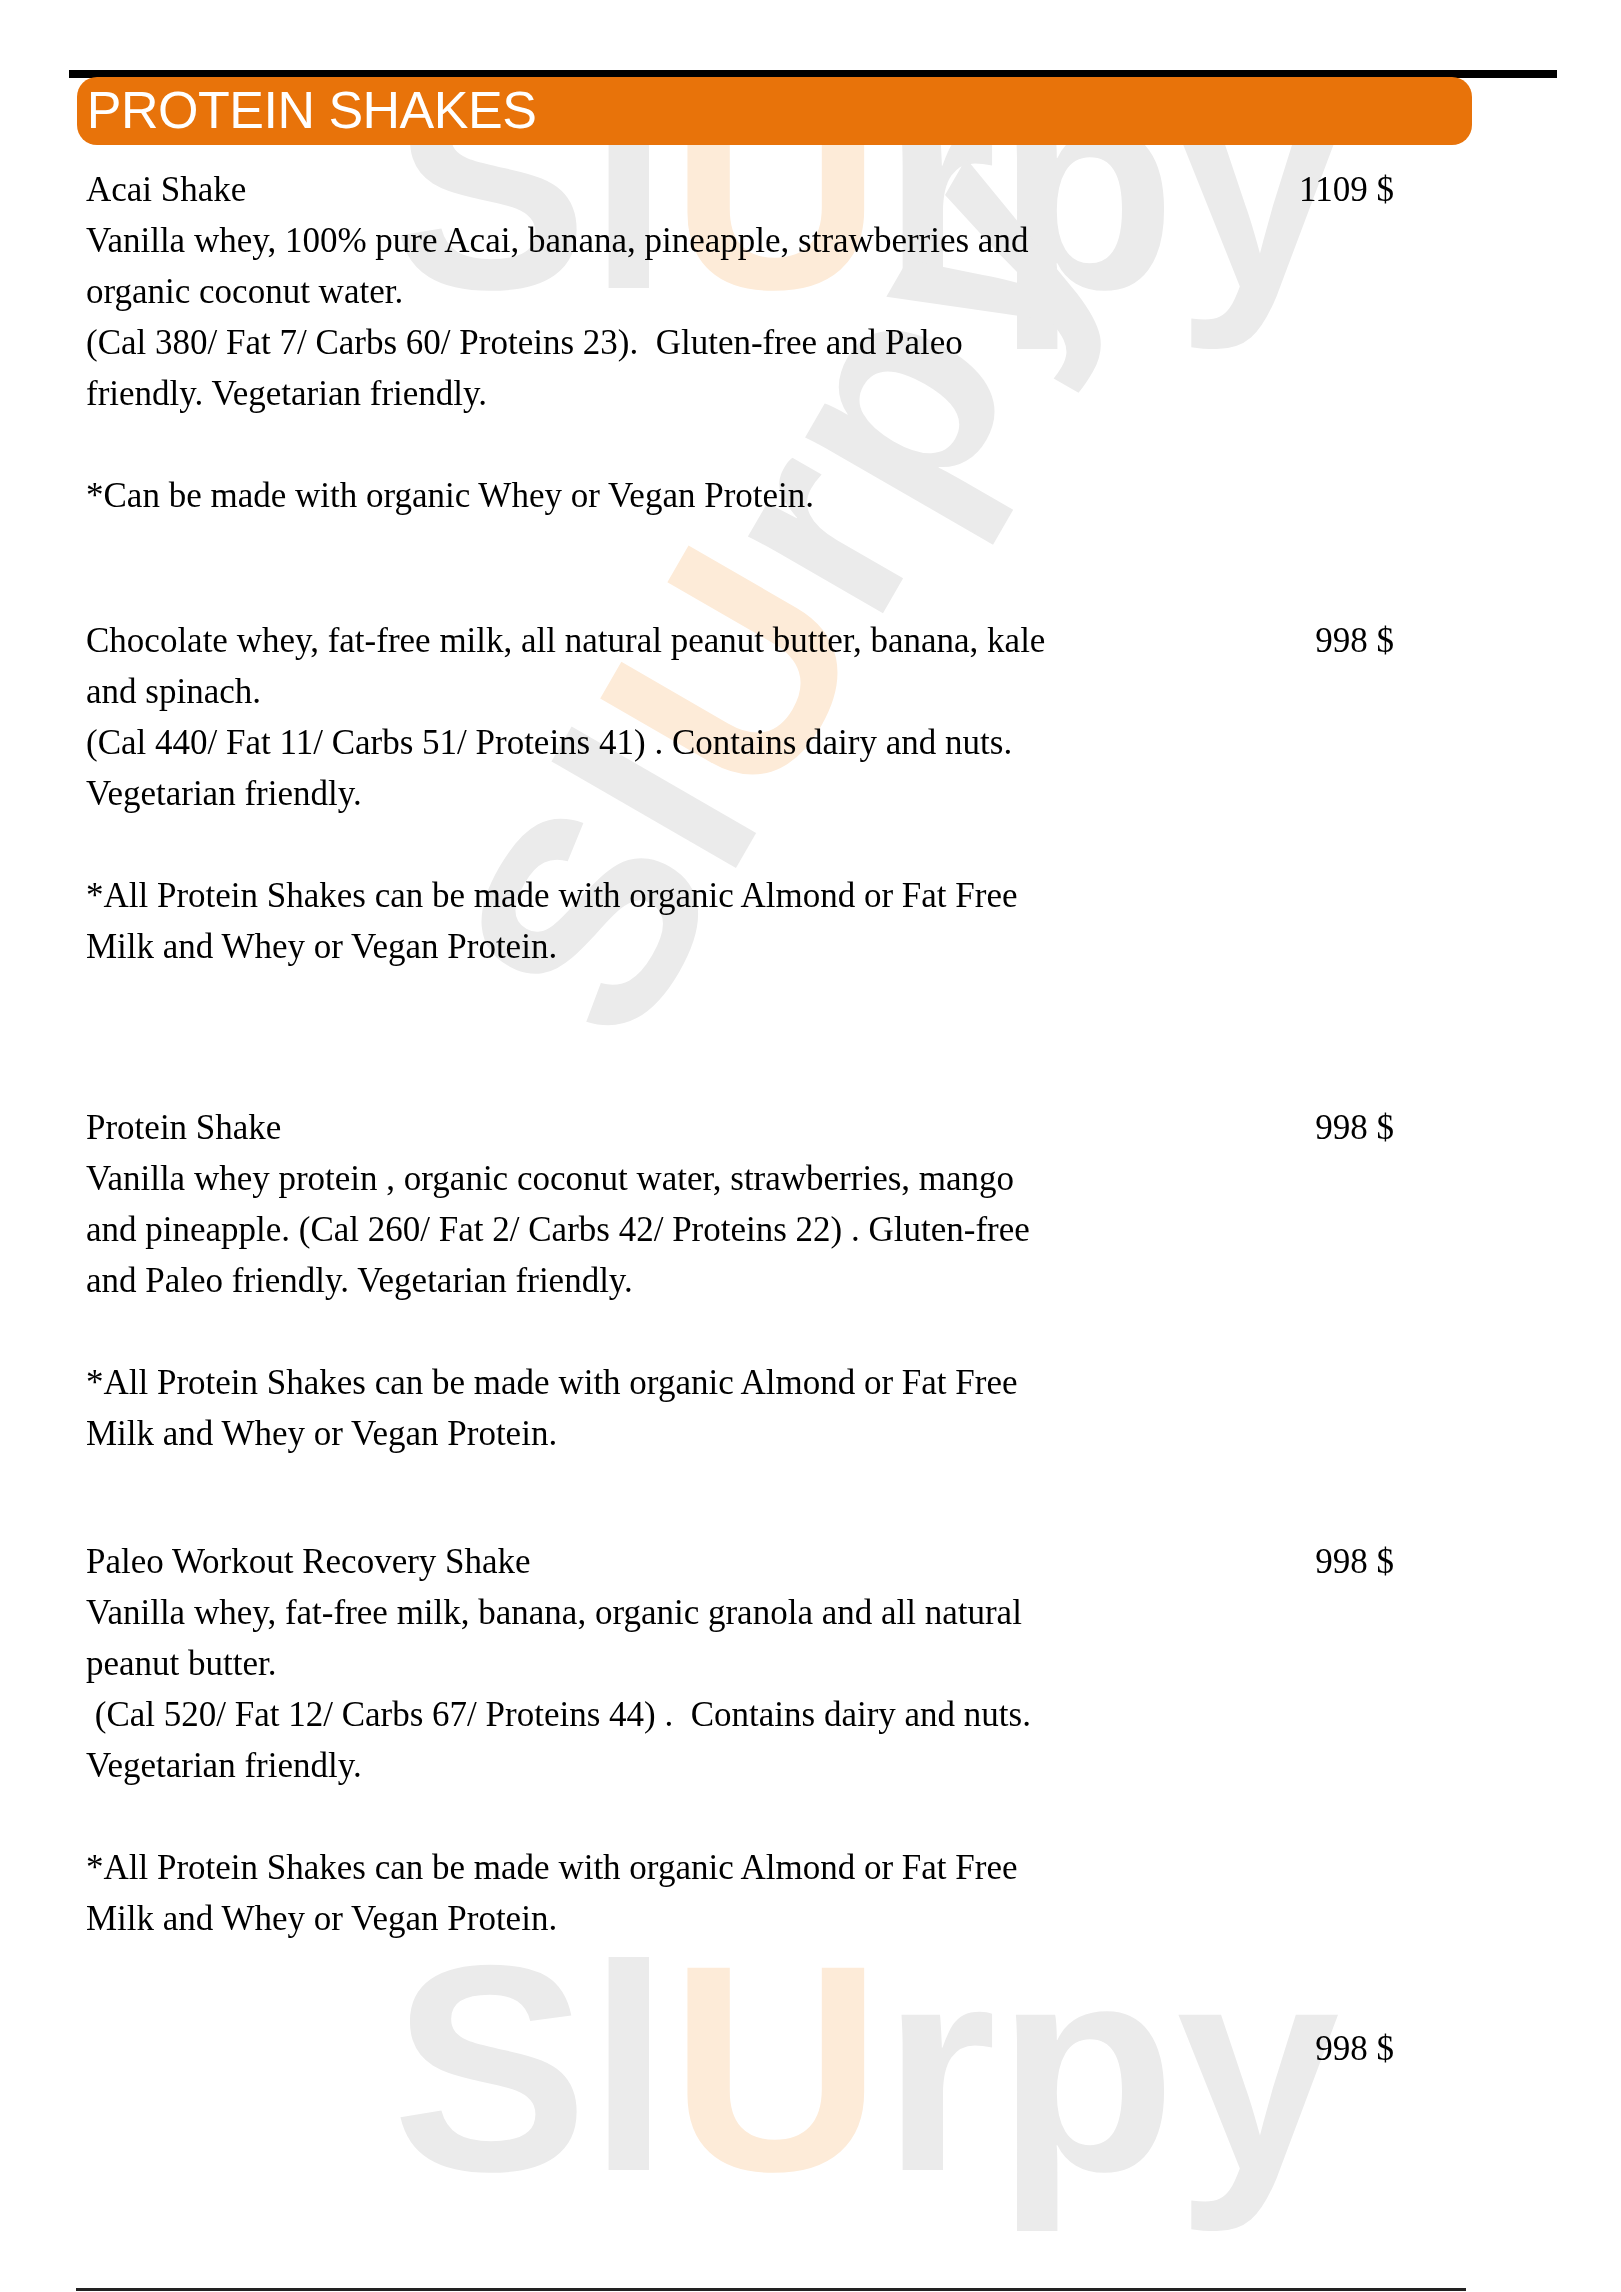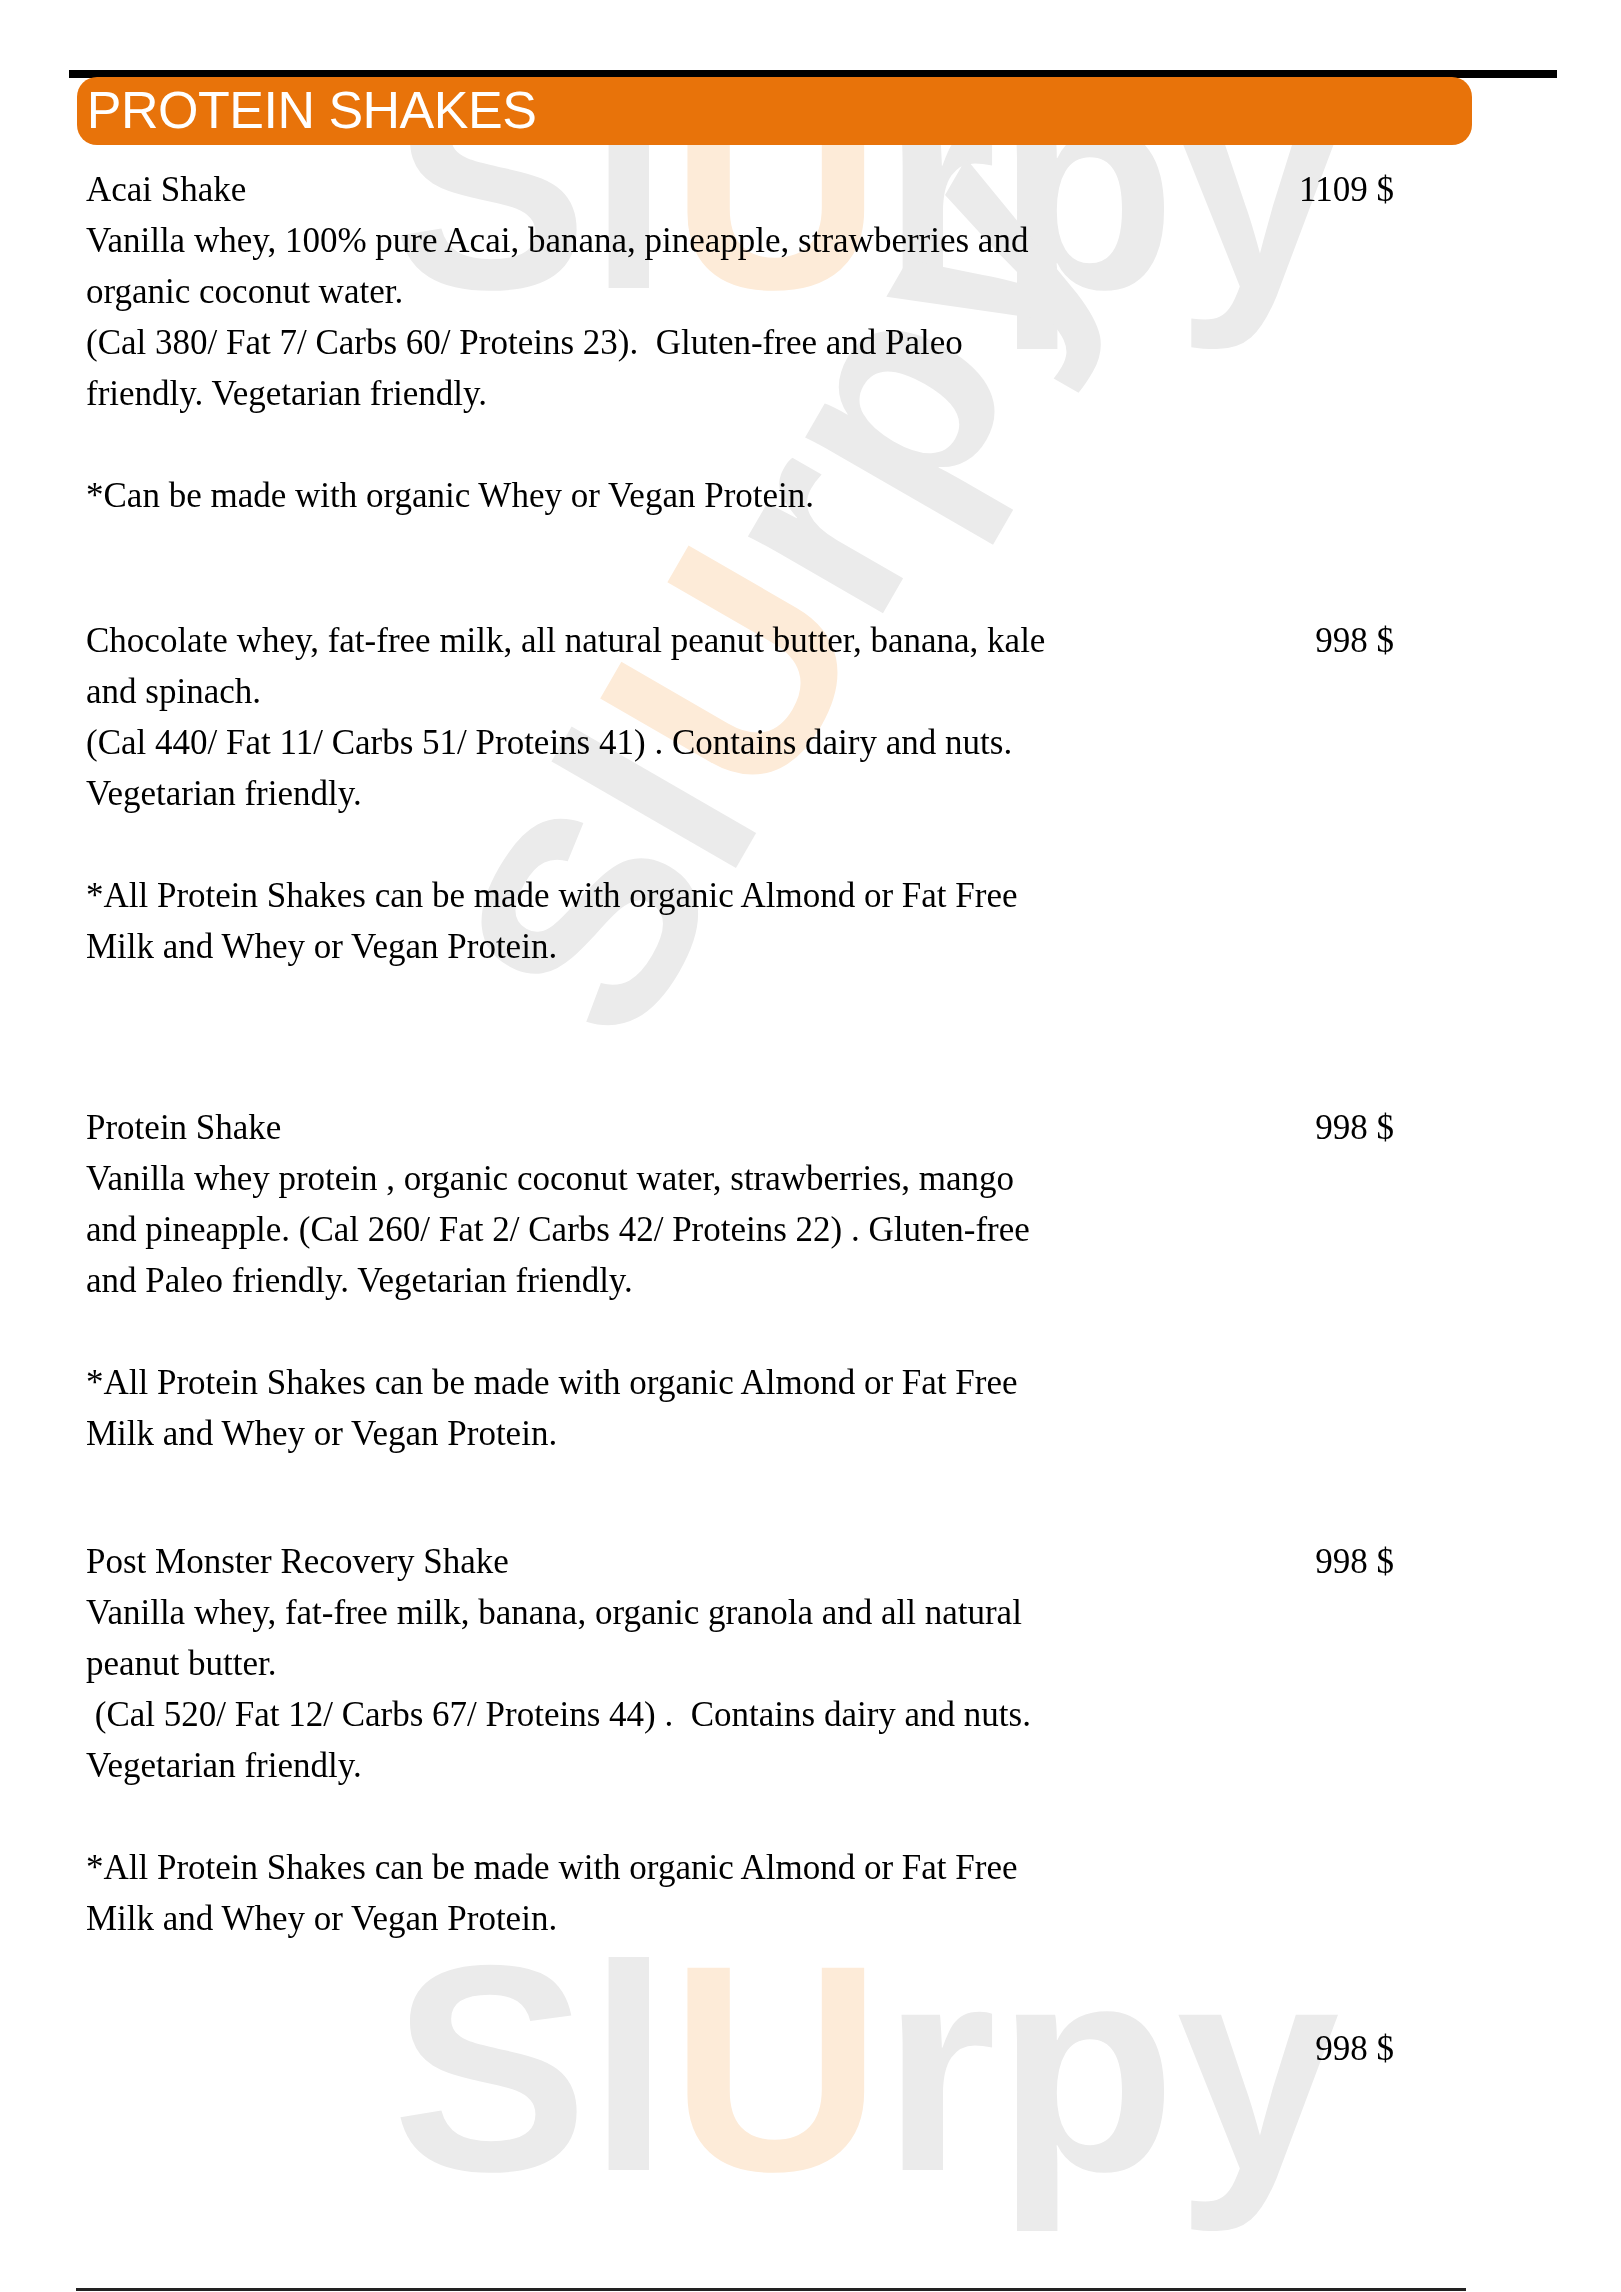--- a/index.html
+++ b/index.html
@@ -59,21 +59,21 @@
   <div class="item-name">Protein Shake</div>
   <div class="item-price">998 $</div>
   <div class="item-desc">Vanilla whey protein , organic coconut water, strawberries, mango
 and pineapple. (Cal 260/ Fat 2/ Carbs 42/ Proteins 22) . Gluten-free
 and Paleo friendly. Vegetarian friendly.</div>
   <div class="item-desc item-note">*All Protein Shakes can be made with organic Almond or Fat Free
 Milk and Whey or Vegan Protein.</div>
 </div>
 
 <div class="item" style="top:1536px;">
-  <div class="item-name">Post Monster Recovery Shake</div>
+  <div class="item-name">Paleo Workout Recovery Shake</div>
   <div class="item-price">998 $</div>
   <div class="item-desc">Vanilla whey, fat-free milk, banana, organic granola and all natural
 peanut butter.
  (Cal 520/ Fat 12/ Carbs 67/ Proteins 44) .  Contains dairy and nuts.
 Vegetarian friendly.</div>
   <div class="item-desc item-note">*All Protein Shakes can be made with organic Almond or Fat Free
 Milk and Whey or Vegan Protein.</div>
 </div>
 
 <div class="item" style="top:2023px;">

